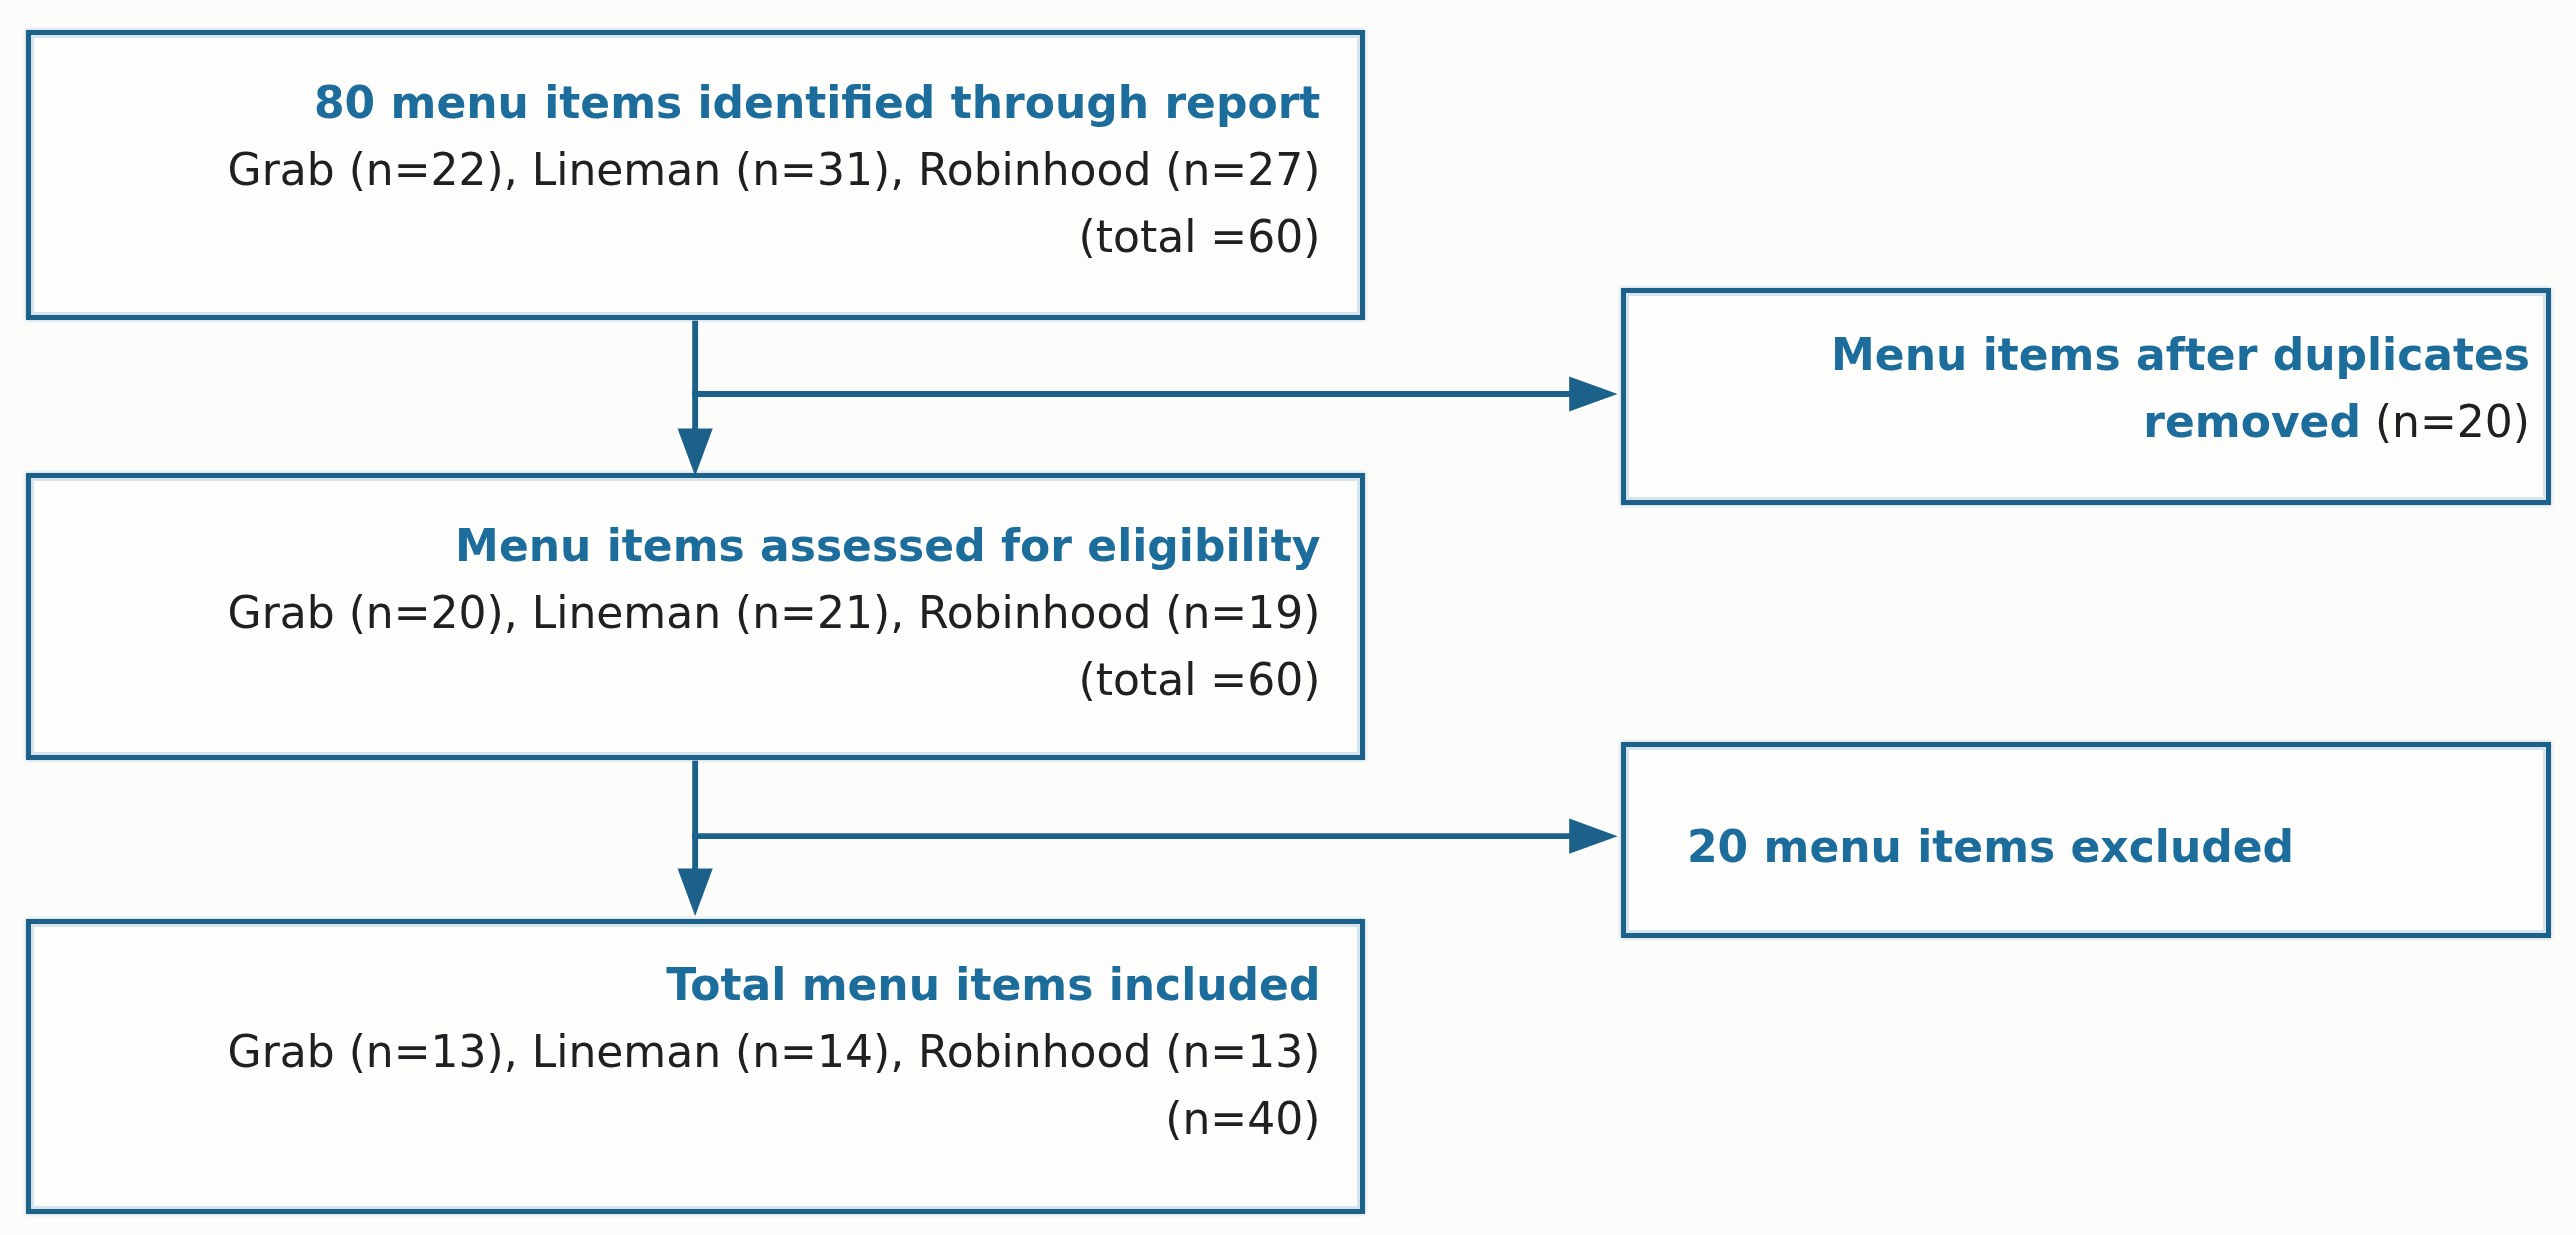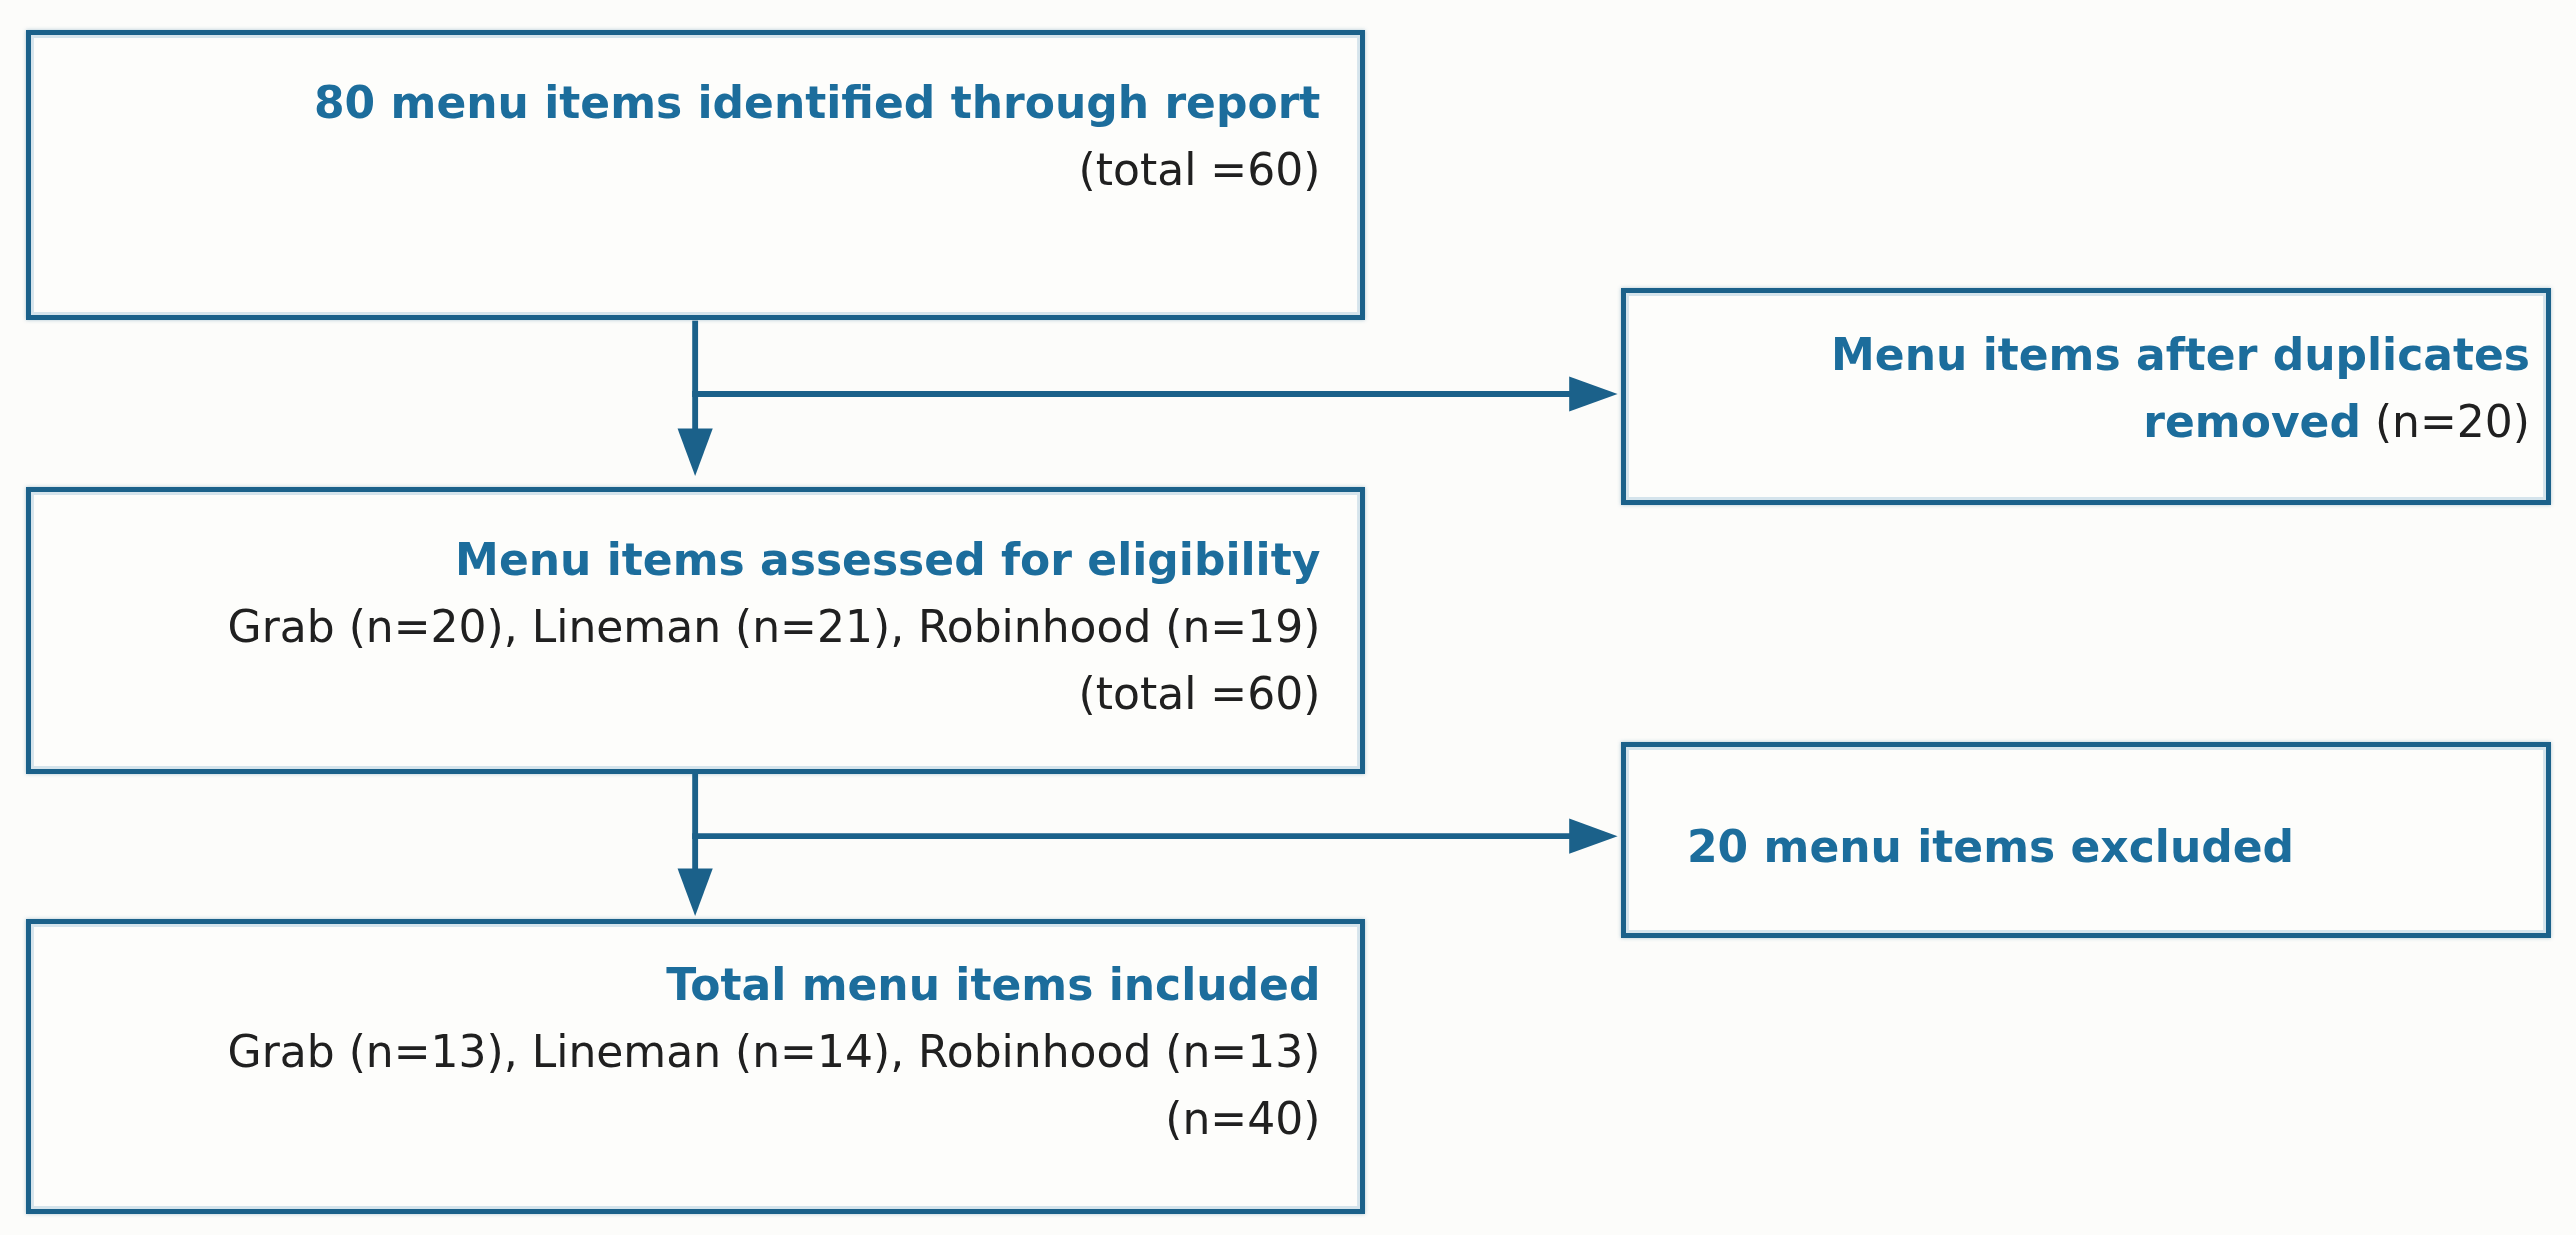--- a/index.html
+++ b/index.html
@@ -28,21 +28,21 @@
     background: var(--box_bg);
     border: 5.1px solid var(--accent);
     box-shadow: inset 0 0 0 2.9px rgba(152,191,214,0.40), 0 0 3.7px rgba(27,97,138,0.35);
   }
   .box p { margin: 0; }
   .hd { font-weight: 700; color: var(--heading); }
   .bd { font-weight: 400; color: var(--body); }
   .nowrap { white-space: nowrap; }
 
   .box-identified { left: 26.4px; top: 30px;  width: 1339px; height: 290px; padding: 34px 40px; }
-  .box-assessed   { left: 26.4px; top: 487px; width: 1339px; height: 287px; padding: 34px 40px; }
+  .box-assessed   { left: 26.4px; top: 473px; width: 1339px; height: 287px; padding: 34px 40px; }
   .box-included   { left: 26.4px; top: 919px; width: 1339px; height: 295px; padding: 27px 40px; }
 
   .box-dup-removed { left: 1621px; top: 288px; width: 930px; height: 217px; padding: 28px 16px 28px 61px; }
   .box-excluded    { left: 1621px; top: 742px; width: 930px; height: 196px; padding: 12px 29px 0 61px; display: flex; align-items: center; }
 
   .connectors {
     position: absolute;
     left: 0; top: 0;
     width: 2576px; height: 1236px;
     pointer-events: none;
@@ -64,20 +64,21 @@
 
     <line x1="948" y1="1037" x2="948" y2="1190"></line>
     <polygon points="948,1249 924,1184 972,1184"></polygon>
 
     <line x1="944" y1="1140" x2="2144" y2="1140"></line>
     <polygon points="2206,1140 2140,1116 2140,1164"></polygon>
   </svg>
 
   <div class="box box-identified">
     <p class="hd nowrap">80 menu items identified through report</p>
+    <p class="bd nowrap">Grab (n=22), Lineman (n=31), Robinhood (n=27)</p>
     <p class="bd nowrap">(total =60)</p>
   </div>
 
   <div class="box box-dup-removed">
     <p>
       <span class="hd">Menu items after duplicates removed</span>
       <span class="bd">(n=20)</span>
     </p>
   </div>
 

